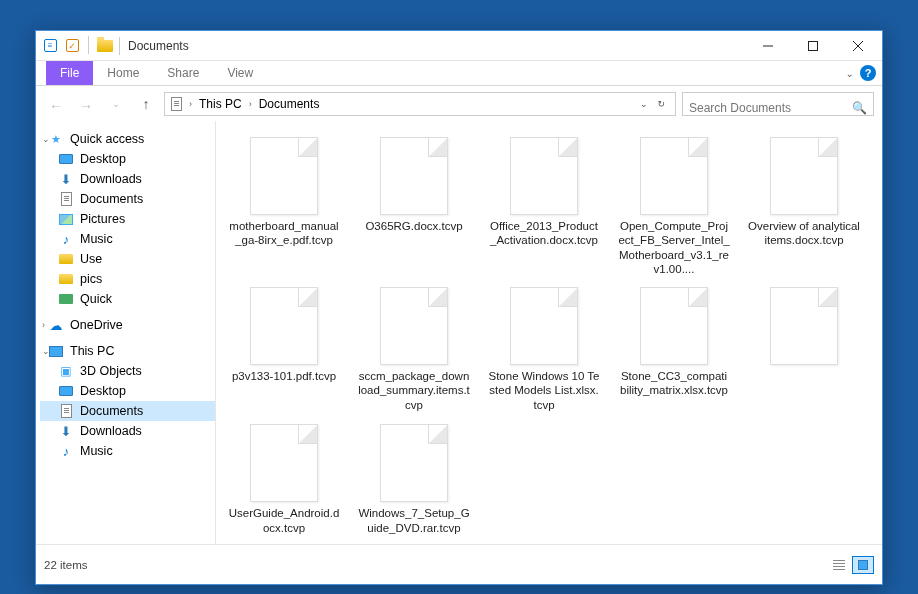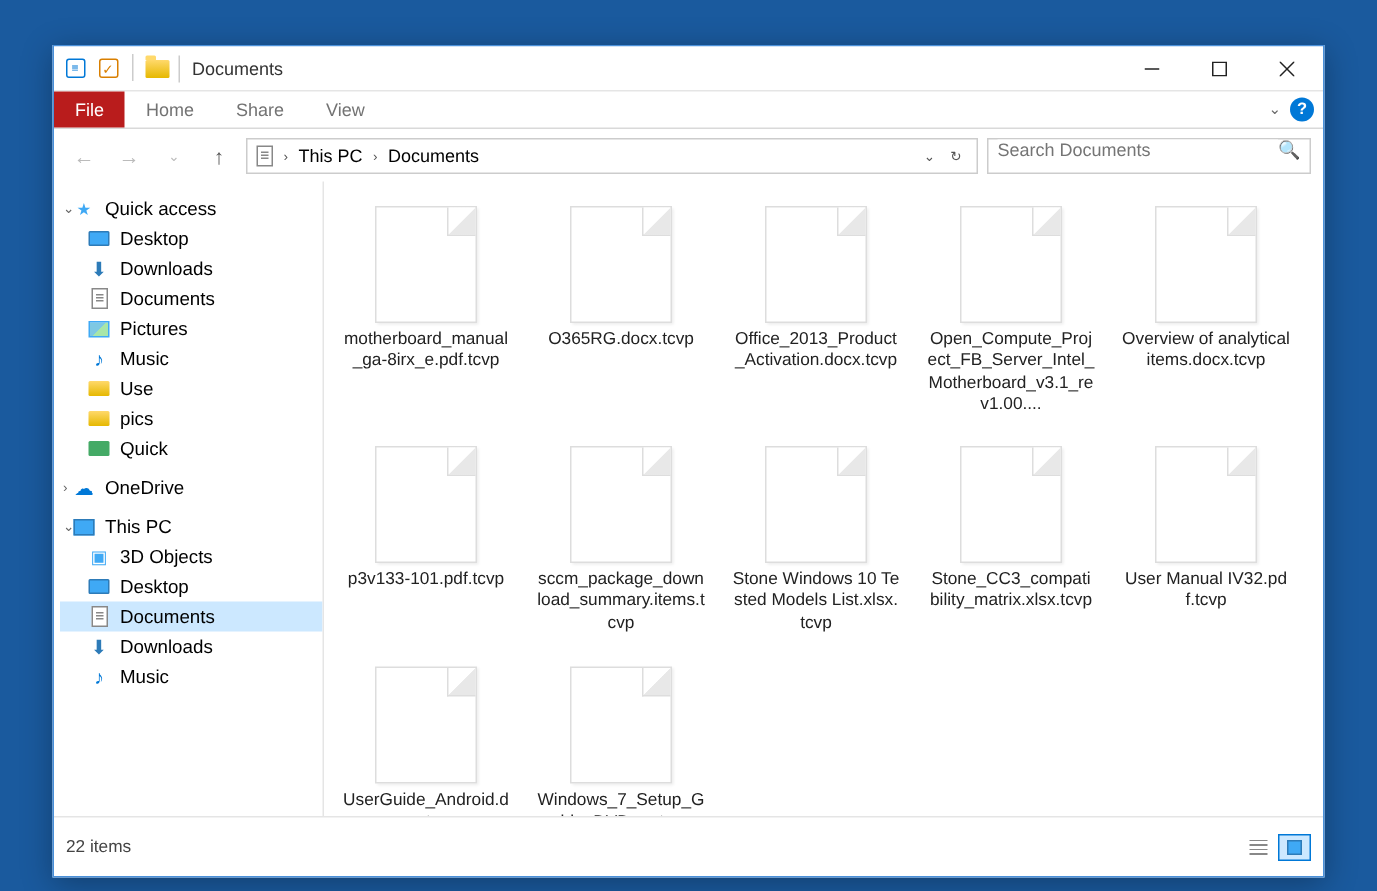--- a/index.html
+++ b/index.html
@@ -8,34 +8,34 @@
 .titlebar { height: 30px; background: #fff; display: flex; align-items: center; padding: 0 2px; border-bottom: 1px solid #e5e5e5; }
 .titlebar-icons { display: flex; gap: 2px; padding-left: 2px; }
 .titlebar-icons .icon { width: 20px; height: 20px; display: flex; align-items: center; justify-content: center; font-size: 11px; }
 .folder-icon-sm { width: 16px; height: 12px; background: linear-gradient(#ffd96b,#e6b800); border-radius: 1px; position: relative; }
 .folder-icon-sm::before { content:""; position:absolute; top:-3px; left:0; width:7px; height:3px; background:#ffd96b; border-radius:1px 1px 0 0; }
 .titlebar-sep { width: 1px; height: 18px; background: #ccc; margin: 0 4px; }
 .titlebar-title { font-size: 12px; color: #333; margin-left: 4px; }
 .titlebar-controls { margin-left: auto; display: flex; }
 .titlebar-controls .ctl { width: 45px; height: 29px; display:flex; align-items:center; justify-content:center; cursor: pointer; color:#222;}
 .ribbon { height: 25px; display: flex; align-items: stretch; border-bottom: 1px solid #d9d9d9; font-size: 12px; }
-.ribbon .file-tab { background:#b91c1c; color:#fff; padding:0 14px; display:flex; align-items:center; cursor:pointer;}
+.ribbon .file-tab { background:#8b5cf6; color:#fff; padding:0 14px; display:flex; align-items:center; cursor:pointer;margin-left:10px;}
 .ribbon .tab { padding:0 14px; display:flex; align-items:center; color:#737373; cursor:pointer;}
 .ribbon-right { margin-left:auto; display:flex; align-items:center; padding-right:6px; gap:6px; }
 .chev-down { font-size:10px; color:#666; cursor:pointer; }
 .help-icon { width:16px; height:16px; border-radius:50%; background:#0078d7; color:#fff; font-size:11px; display:flex;align-items:center;justify-content:center; font-weight:bold; cursor:pointer;}
 .addr-row { height: 35px; display:flex; align-items:center; padding: 4px 8px; gap:6px; }
 .nav-arrow { width:24px; height:24px; display:flex; align-items:center; justify-content:center; color:#555; font-size:14px; cursor:pointer; border-radius:2px;}
 .nav-arrow.disabled { color:#bbb; cursor:default;}
 .addr-bar { flex:1; height:24px; border:1px solid #ccc; display:flex; align-items:center; padding:0 2px; font-size:12px; position:relative; }
 .addr-seg { display:flex; align-items:center; height:100%; padding:0 4px; cursor:pointer;}
 .addr-chev { font-size:9px; color:#555; padding:0 3px; }
 .addr-dropdown { margin-left:auto; display:flex; align-items:center; gap:2px; padding:0 4px;}
 .addr-dropdown .d { font-size:9px; color:#555; cursor:pointer; padding:2px 4px;}
-.search-box { width:216px; height:24px; border:1px solid #ccc; display:flex; align-items:flex-start; padding:0 6px; font-size:12px; color:#888; position:relative; }
+.search-box { width:192px; height:24px; border:1px solid #ccc; display:flex; align-items:flex-end; padding:0 6px; font-size:12px; color:#888; position:relative; }
 .search-box input { border:none; outline:none; flex:1; font-size:12px; color:#555;}
 .search-box .mag { color:#888; cursor:pointer; font-size:12px;}
 .body-split { flex:1; display:flex; min-height:0; }
 .nav-pane { width:180px; border-right:1px solid #e5e5e5; padding:8px 0 8px 4px; overflow-y:auto; font-size:12.5px; }
 .nav-group { margin-bottom:6px; }
 .nav-item { display:flex; align-items:center; padding:2px 4px 2px 18px; gap:6px; cursor:pointer; height:20px; position:relative;}
 .nav-item.top { padding-left:8px; font-weight:400; }
 .nav-item.selected { background:#cce8ff; }
 .nav-item .tree-caret { position:absolute; left:2px; font-size:9px; color:#666; }
 .nav-icon { width:16px; height:16px; display:flex; align-items:center; justify-content:center; font-size:11px; }
@@ -45,21 +45,21 @@
 .ico-doc { width:11px; height:14px; background:#fff; border:1px solid #888; position:relative; }
 .ico-doc::after { content:""; position:absolute; top:3px; left:2px; right:2px; height:1px; background:#888; box-shadow: 0 2px #888, 0 4px #888; }
 .ico-pic { width:14px; height:11px; border:1px solid #3fa9f5; background:linear-gradient(135deg,#7ec8e3 50%,#a8e6a8 50%); }
 .ico-music { color:#0078d7; font-size:13px;}
 .ico-folder { width:14px; height:10px; background:linear-gradient(#ffd96b,#e6b800); border-radius:1px; position:relative; }
 .ico-video { width:14px; height:10px; background:#4a6; border-radius:1px; position:relative; }
 .ico-cloud { color:#0078d7; font-size:13px;}
 .ico-pc { width:14px; height:11px; background:#3fa9f5; border:1px solid #2d7bb8; }
 .ico-3d { color:#3fa9f5; font-size:12px;}
 .content-pane { flex:1; padding:12px 8px; overflow-y:auto; }
-.file-grid { display:grid; grid-template-columns: repeat(5, 120px); gap:14px 10px; }
+.file-grid { display:grid; grid-template-columns: repeat(5, 120px); gap:4px 10px; }
 .file-item { width:120px; display:flex; flex-direction:column; align-items:center; padding:4px; cursor:pointer; }
 .file-thumb { width:68px; height:78px; background:#fff; border:1px solid #ddd; position:relative; margin-bottom:4px; box-shadow: 1px 1px 2px rgba(0,0,0,0.08);}
 .file-thumb::before { content:""; position:absolute; top:0; right:0; width:18px; height:18px; background:linear-gradient(135deg, transparent 49%, #e8e8e8 51%); }
 .file-thumb::after { content:""; position:absolute; top:0; right:0; width:18px; height:18px; background:linear-gradient(135deg, #fff 49%, transparent 51%); border-bottom:1px solid #ddd; border-left:1px solid #ddd;}
 .file-name { font-size:11.5px; text-align:center; color:#222; line-height:1.25; word-break:break-all; max-height:56px; overflow:hidden; }
 .statusbar { height:40px; border-top:1px solid #e5e5e5; display:flex; align-items:center; padding:0 8px; font-size:11.5px; color:#444; }
 .status-right { margin-left:auto; display:flex; gap:2px; }
 .view-btn { width:22px; height:18px; border:1px solid transparent; display:flex; align-items:center; justify-content:center; cursor:pointer; }
 .view-btn.active { border-color:#0078d7; background:#cce8ff; }
 .view-btn .vb-details { width:12px; height:10px; background:repeating-linear-gradient(#888,#888 1px, transparent 1px, transparent 3px);}
@@ -271,21 +271,20 @@
           <div class="file-item">
             <div class="file-thumb"></div>
             <div class="file-name">Stone Windows 10 Tested Models List.xlsx.tcvp</div>
           </div>
           <div class="file-item">
             <div class="file-thumb"></div>
             <div class="file-name">Stone_CC3_compatibility_matrix.xlsx.tcvp</div>
           </div>
           <div class="file-item">
             <div class="file-thumb"></div>
-            <div class="file-name">User Manual IV32.pdf.tcvp</div>
           </div>
           <div class="file-item">
             <div class="file-thumb"></div>
             <div class="file-name">UserGuide_Android.docx.tcvp</div>
           </div>
           <div class="file-item">
             <div class="file-thumb"></div>
             <div class="file-name">Windows_7_Setup_Guide_DVD.rar.tcvp</div>
           </div>
         </div>

